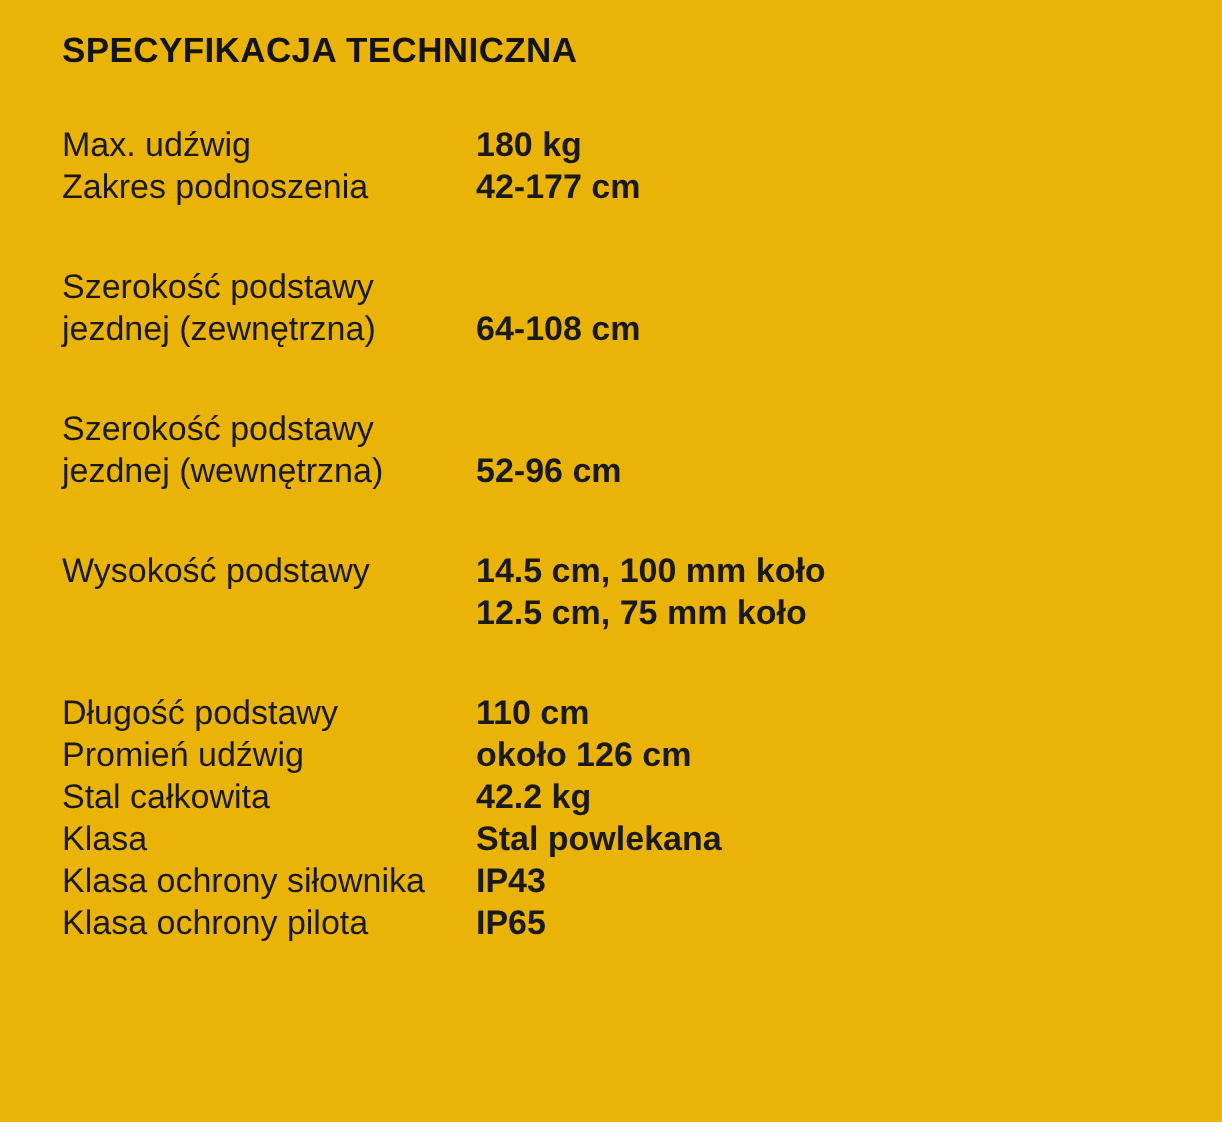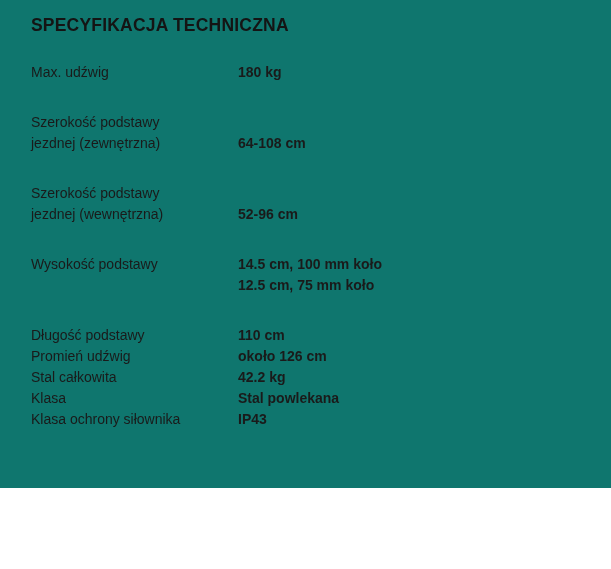--- a/index.html
+++ b/index.html
@@ -10,22 +10,22 @@
   body {
     width: 611px;
     height: 569px;
     font-family: "Liberation Sans", sans-serif;
     color: #1a1a1a;
     overflow: hidden;
   }
   .sheet {
     position: relative;
     width: 611px;
-    height: 488px;
-    background: #0f766e;
+    height: 561px;
+    background: #eab308;
     box-sizing: border-box;
     padding: 14px 0 0 31px;
   }
   .spec-title {
     font-size: 17.5px;
     font-weight: bold;
     letter-spacing: 0.2px;
     line-height: 22px;
     margin: 0 0 26px 0;
     color: #141414;
@@ -35,21 +35,21 @@
     border-collapse: collapse;
     border-spacing: 0;
   }
   .spec-row {
     vertical-align: top;
   }
   .spec-row td {
     padding: 0;
     margin: 0;
     vertical-align: top;
-    font-size: 14px;
+    font-size: 17px;
     line-height: 21px;
     color: #1a1a1a;
   }
   td.cell-label {
     width: 207px;
     padding-right: 0;
     white-space: pre-line;
   }
   td.cell-value {
     white-space: pre-line;
@@ -66,20 +66,24 @@
 
 <div class="sheet">
 
   <h1 class="spec-title">SPECYFIKACJA TECHNICZNA</h1>
 
   <table class="spec-table">
     <tbody>
         <tr class="spec-row">
           <td class="cell-label">Max. udźwig</td>
           <td class="cell-value">180 kg</td>
+        </tr>
+        <tr class="spec-row">
+          <td class="cell-label">Zakres podnoszenia</td>
+          <td class="cell-value">42-177 cm</td>
         </tr>
         <tr class="group-gap">
           <td colspan="2"></td>
         </tr>
         <tr class="spec-row">
           <td class="cell-label">Szerokość podstawy
 jezdnej (zewnętrzna)</td>
           <td class="cell-value">
 64-108 cm</td>
         </tr>
@@ -116,16 +120,20 @@
           <td class="cell-value">42.2 kg</td>
         </tr>
         <tr class="spec-row">
           <td class="cell-label">Klasa</td>
           <td class="cell-value">Stal powlekana</td>
         </tr>
         <tr class="spec-row">
           <td class="cell-label">Klasa ochrony siłownika</td>
           <td class="cell-value">IP43</td>
         </tr>
+        <tr class="spec-row">
+          <td class="cell-label">Klasa ochrony pilota</td>
+          <td class="cell-value">IP65</td>
+        </tr>
       </tbody>
   </table>
 
 </div>
 
 </body></html>

